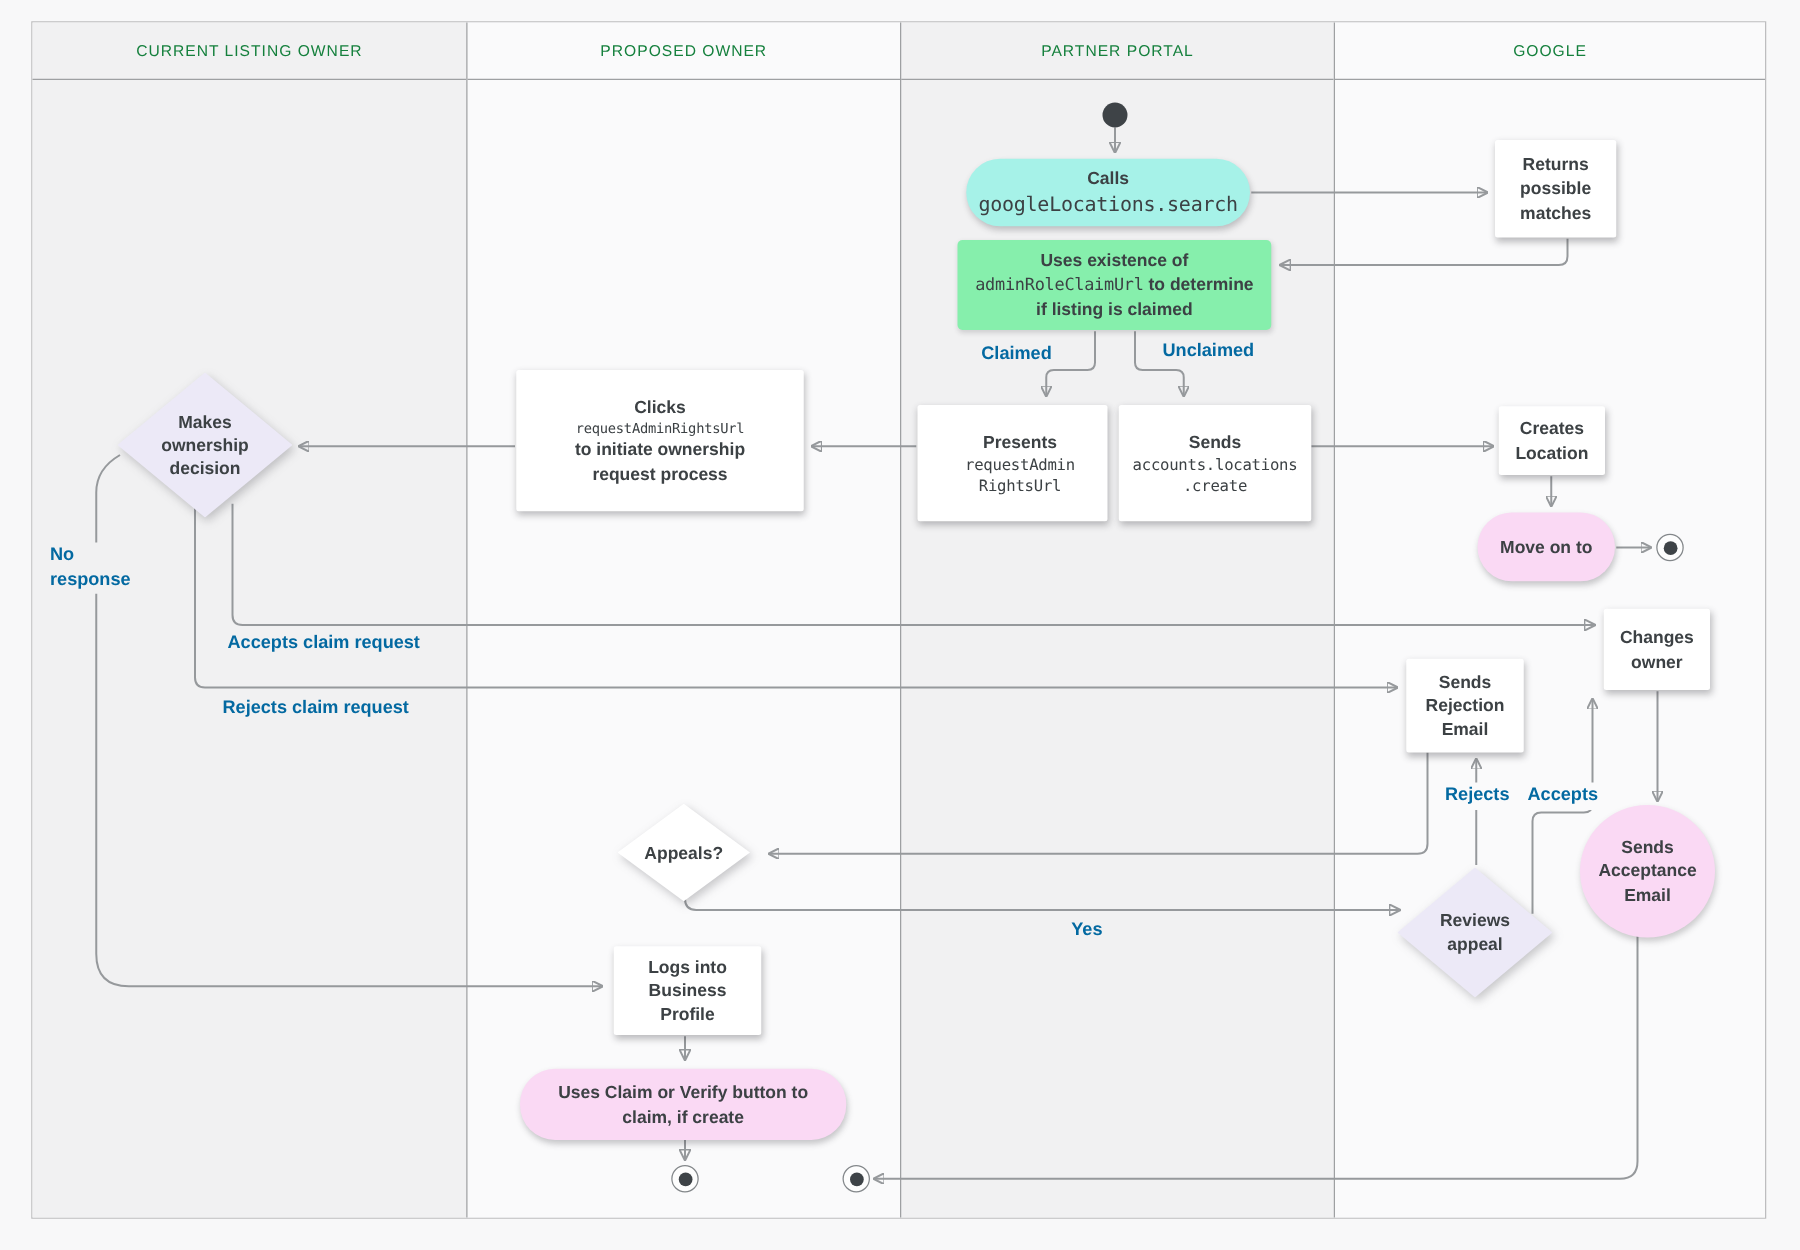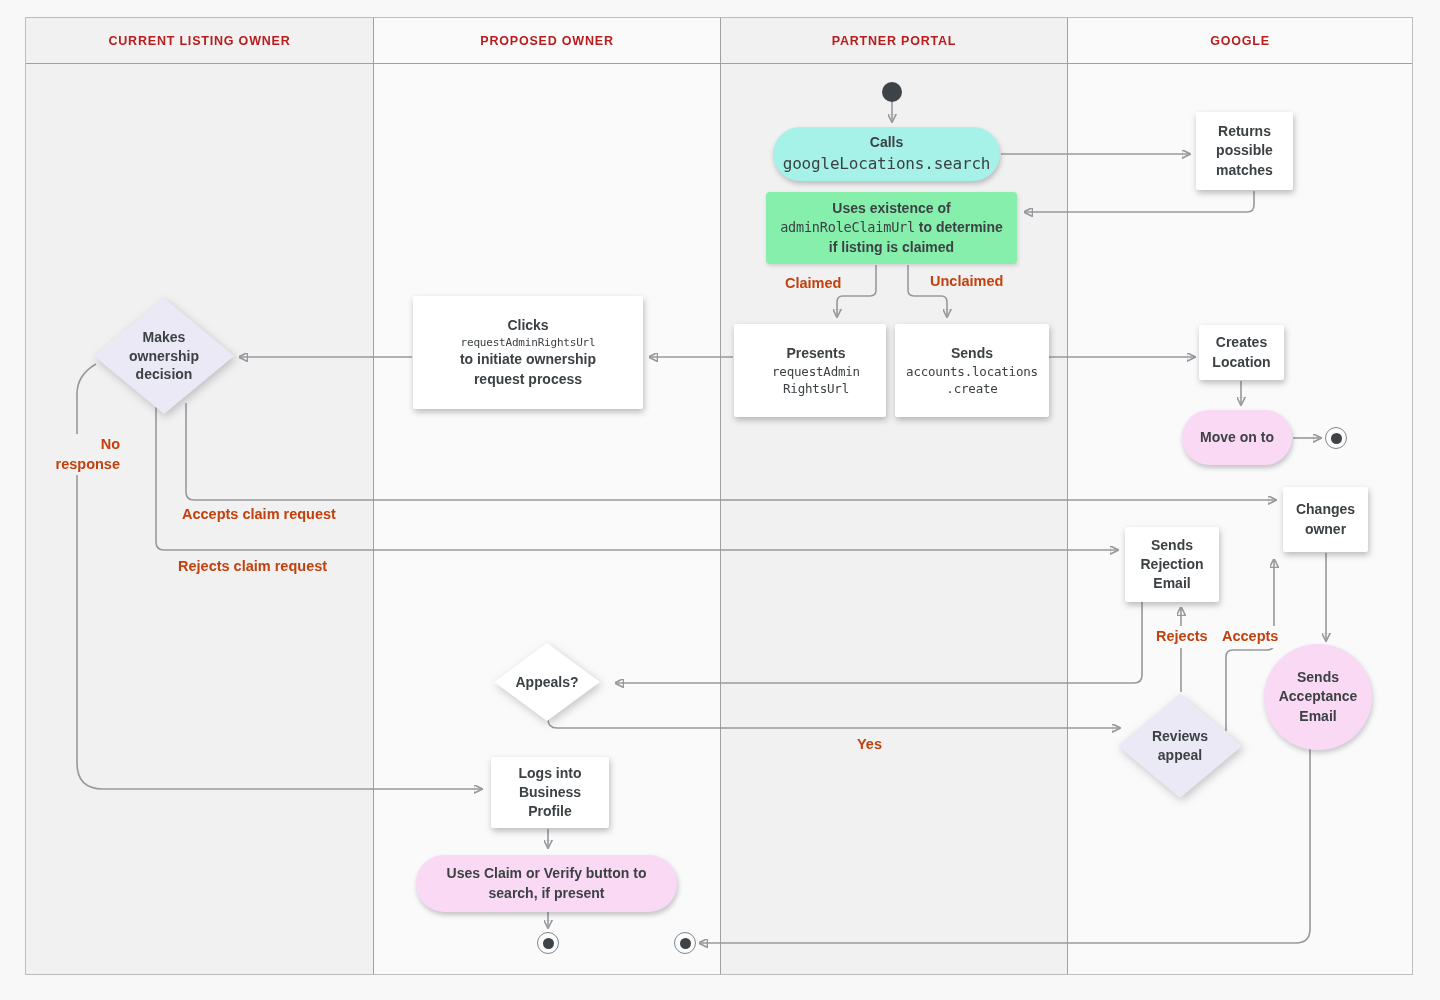--- a/index.html
+++ b/index.html
@@ -7,21 +7,21 @@
          font-family:"Liberation Sans","DejaVu Sans",sans-serif;color:#3C4144;}
   
   .frame{position:absolute;left:25px;top:17px;width:1388px;height:958px;border:1.5px solid #BDBDBF;box-sizing:border-box;}
   .lane{position:absolute;top:0;height:100%;box-sizing:border-box;}
   .lane.l0{left:0;width:347px;background:#F1F1F2;}
   .lane.l1{left:347px;width:347px;background:#FAFAFB;border-left:1.5px solid #9EA0A2;}
   .lane.l2{left:694px;width:347px;background:#F1F1F2;border-left:1.5px solid #9EA0A2;}
   .lane.l3{left:1041px;width:345px;background:#FAFAFB;border-left:1.5px solid #9EA0A2;}
   .lane-header{position:absolute;left:0;top:0;width:100%;height:46px;box-sizing:border-box;
                border-bottom:1.5px solid #9EA0A2;display:flex;align-items:center;justify-content:center;
-               font-weight:bold;font-size:12.5px;letter-spacing:.8px;color:#b91c1c;}
+               font-weight:normal;font-size:12.5px;letter-spacing:.8px;color:#15803d;}
   
   svg.edges{position:absolute;left:0;top:0;width:1440px;height:1000px;}
   svg.edges path{fill:none;stroke:#96999C;stroke-width:1.6;}
   
   .node{position:absolute;box-sizing:border-box;display:flex;flex-direction:column;align-items:center;justify-content:center;
         text-align:center;font-weight:bold;font-size:14px;line-height:1.38;}
   .box{background:#FFFFFF;border-radius:2px;box-shadow:1px 3px 6px rgba(55,55,60,.33);}
   .pill{border-radius:28px;box-shadow:1px 3px 5px rgba(55,55,60,.28);}
   .soft{border-radius:4px;box-shadow:1px 2px 4px rgba(55,55,60,.18);}
   .circle-node{border-radius:50%;box-shadow:1px 3px 5px rgba(55,55,60,.25);}
@@ -29,21 +29,21 @@
   .start-node{position:absolute;width:20px;height:20px;border-radius:50%;background:#3E4347;}
   .end-node{position:absolute;width:22px;height:22px;border-radius:50%;background:#FDFDFD;
             border:1.5px solid #83878A;box-sizing:border-box;display:flex;align-items:center;justify-content:center;}
   .end-dot{width:11px;height:11px;border-radius:50%;background:#3E4347;}
   
   .dwrap{position:absolute;filter:drop-shadow(2px 3px 4px rgba(60,60,70,.28));}
   .dshape{position:absolute;inset:0;clip-path:polygon(50% 0,100% 50%,50% 100%,0 50%);}
   .dtext{position:absolute;inset:0;display:flex;align-items:center;justify-content:center;text-align:center;
          font-weight:bold;font-size:14px;line-height:1.35;}
   
-  .elabel{position:absolute;font-weight:bold;font-size:14.5px;color:#c2410c;text-align:right;line-height:1.35;padding:1px 4px;}
+  .elabel{position:absolute;font-weight:bold;font-size:14.5px;color:#0369a1;text-align:left;line-height:1.35;padding:1px 4px;}
   .bg-gray{background:#F1F1F2;}
   .bg-light{background:#FAFAFB;}
 </style>
 </head>
 <body>
 
 <div class="stage">
 
   <div class="frame">
     <div class="lane l0">
@@ -173,21 +173,21 @@
     <div class="dtext">
         <div>Appeals?</div>
       </div>
   </div>
 
   <div class="node box" style="left:491px;top:757px;width:118px;height:71px;">
     <div style="width:90px;">Logs into Business Profile</div>
   </div>
 
   <div class="node pill" style="left:416px;top:855px;width:261px;height:57px;background:#FAD9F4;">
-    <div style="width:235px;">Uses Claim or Verify button to search, if present</div>
+    <div style="width:235px;">Uses Claim or Verify button to claim, if create</div>
   </div>
 
   <div class="dwrap" style="left:94px;top:298px;width:140px;height:116px;">
     <div class="dshape" style="background:#ECE9F7;"></div>
     <div class="dtext">
         <div style="width:84px;">Makes ownership decision</div>
       </div>
   </div>
 
   <div class="elabel bg-gray" style="left:36px;top:434px;width:80px;">No response</div>

